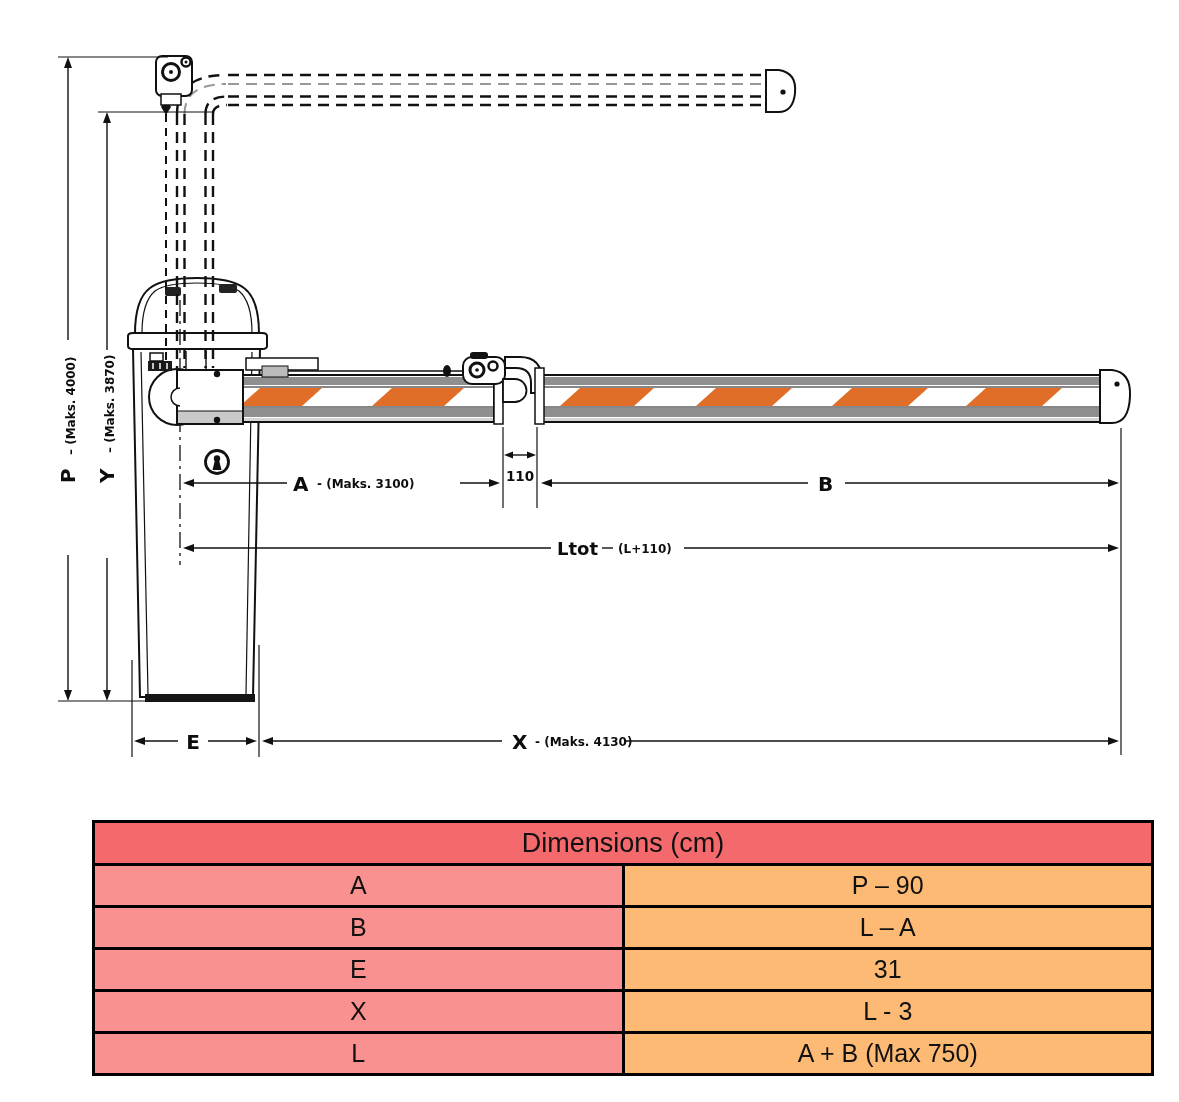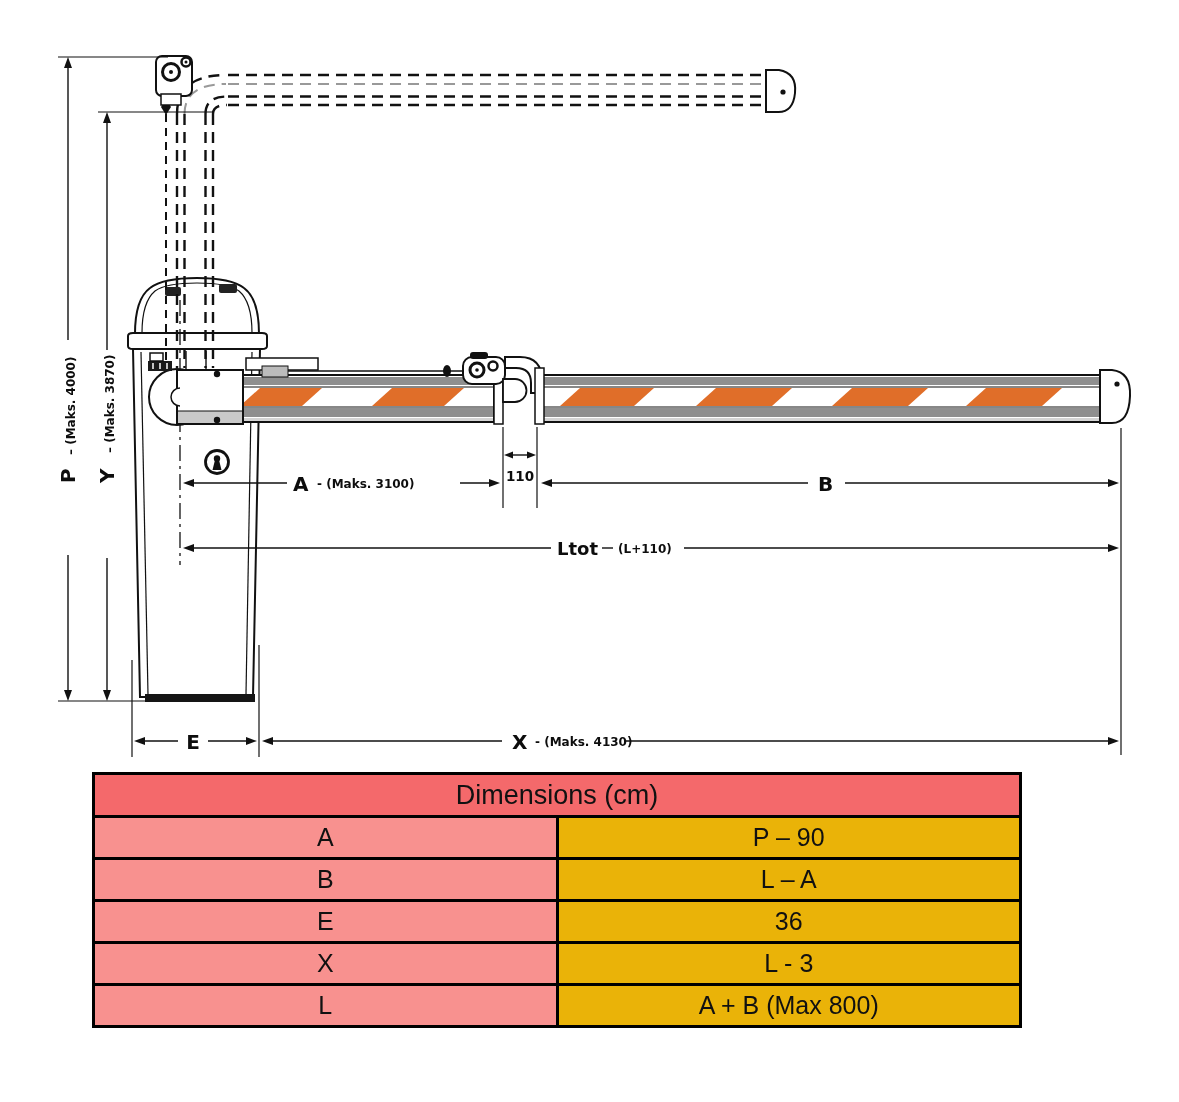--- a/index.html
+++ b/index.html
@@ -18,28 +18,28 @@
   .dashg{stroke:#999;stroke-width:2;fill:none;stroke-dasharray:11 7;}
   .cl{stroke:var(--line_black);stroke-width:1.3;fill:none;stroke-dasharray:16 5 3 5;}
   .arr{fill:var(--line_black);}
   .stripe{fill:var(--stripe_orange);}
   .dlab{font-family:"DejaVu Sans",sans-serif;font-weight:bold;fill:#0d0d0d;}
   .big{font-size:20px;}
   .mid{font-size:18px;}
   .note{font-size:12px;}
   .n110{font-size:13.5px;}
   
-  #dims-table{position:absolute;left:92px;top:772px;width:930px;border-collapse:collapse;
+  #dims-table{position:absolute;left:92px;top:820px;width:1062px;border-collapse:collapse;
               table-layout:fixed;color:#111;}
   #dims-table th,#dims-table td{border:3px solid var(--border);text-align:center;
               font-family:"Liberation Sans",sans-serif;padding:0;}
   #dims-table th{background:var(--header_bg);height:40px;font-size:27px;font-weight:400;}
   #dims-table td{height:39px;font-size:25px;}
   #dims-table td.dim{background:var(--label_bg);width:489px;}
-  #dims-table td.val{background:#eab308;}
+  #dims-table td.val{background:#fdba74;}
 </style>
 </head>
 <body>
 
 <div id="page">
 
 <svg id="diagram-svg" width="1179" height="780" viewBox="0 0 1179 780" xmlns="http://www.w3.org/2000/svg">
 
   <g>
     <path class="out" d="M 133,349 L 140,697 L 253,697 L 260,349 Z"></path>
@@ -257,26 +257,26 @@
   <tr>
     <td class="dim">A</td>
     <td class="val">P – 90</td>
   </tr>
   <tr>
     <td class="dim">B</td>
     <td class="val">L – A</td>
   </tr>
   <tr>
     <td class="dim">E</td>
-    <td class="val">36</td>
+    <td class="val">31</td>
   </tr>
   <tr>
     <td class="dim">X</td>
     <td class="val">L - 3</td>
   </tr>
   <tr>
     <td class="dim">L</td>
-    <td class="val">A + B (Max 800)</td>
+    <td class="val">A + B (Max 750)</td>
   </tr>
 </tbody>
     </table>
 
 </div>
 
 </body></html>

